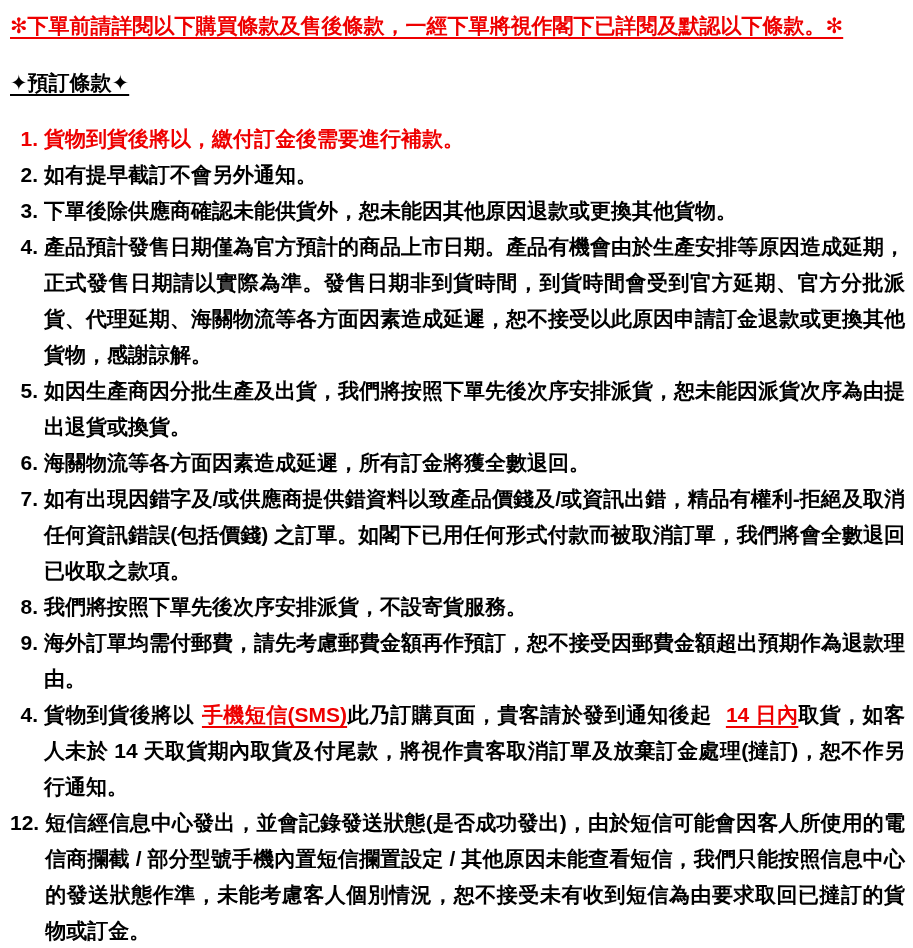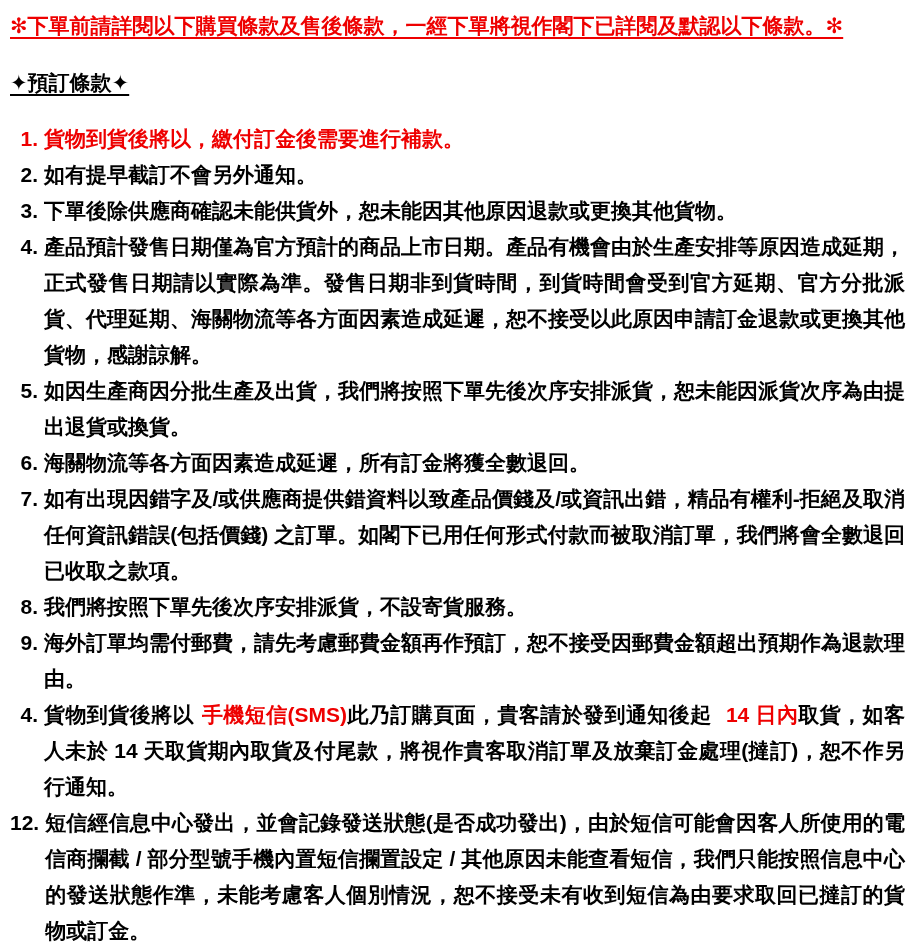--- a/index.html
+++ b/index.html
@@ -54,20 +54,21 @@
   li.term .txt{
     flex:1 1 auto;
     text-align:justify;
   }
   li.term.red-item .num,
   li.term.red-item .txt{
     color:var(--red);
   }
   .seg-red-underline{
     color:var(--red);
+    text-decoration:underline;
     text-underline-offset:4px;
     margin-left:8px;
   }
 </style>
 </head>
 <body>
 
 <div class="doc">
 
   <div class="warning-header">✻下單前請詳閱以下購買條款及售後條款，一經下單將視作閣下已詳閱及默認以下條款。✻</div>

